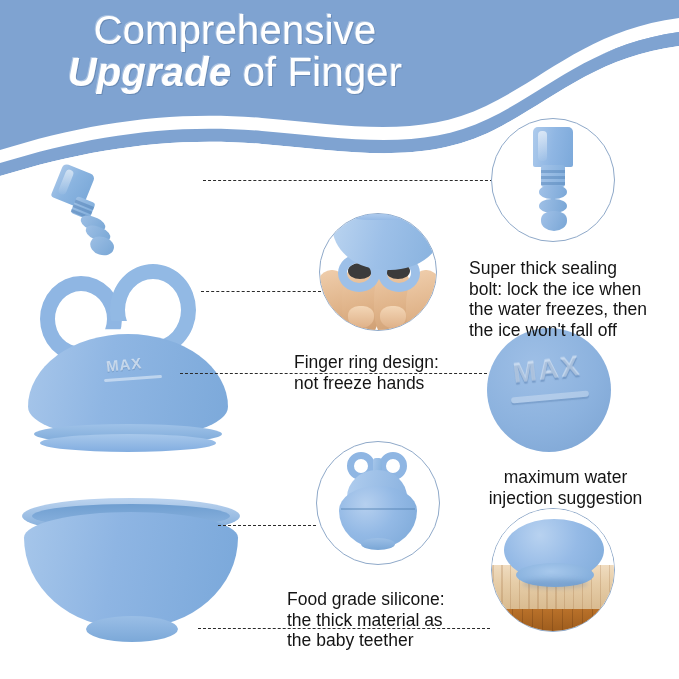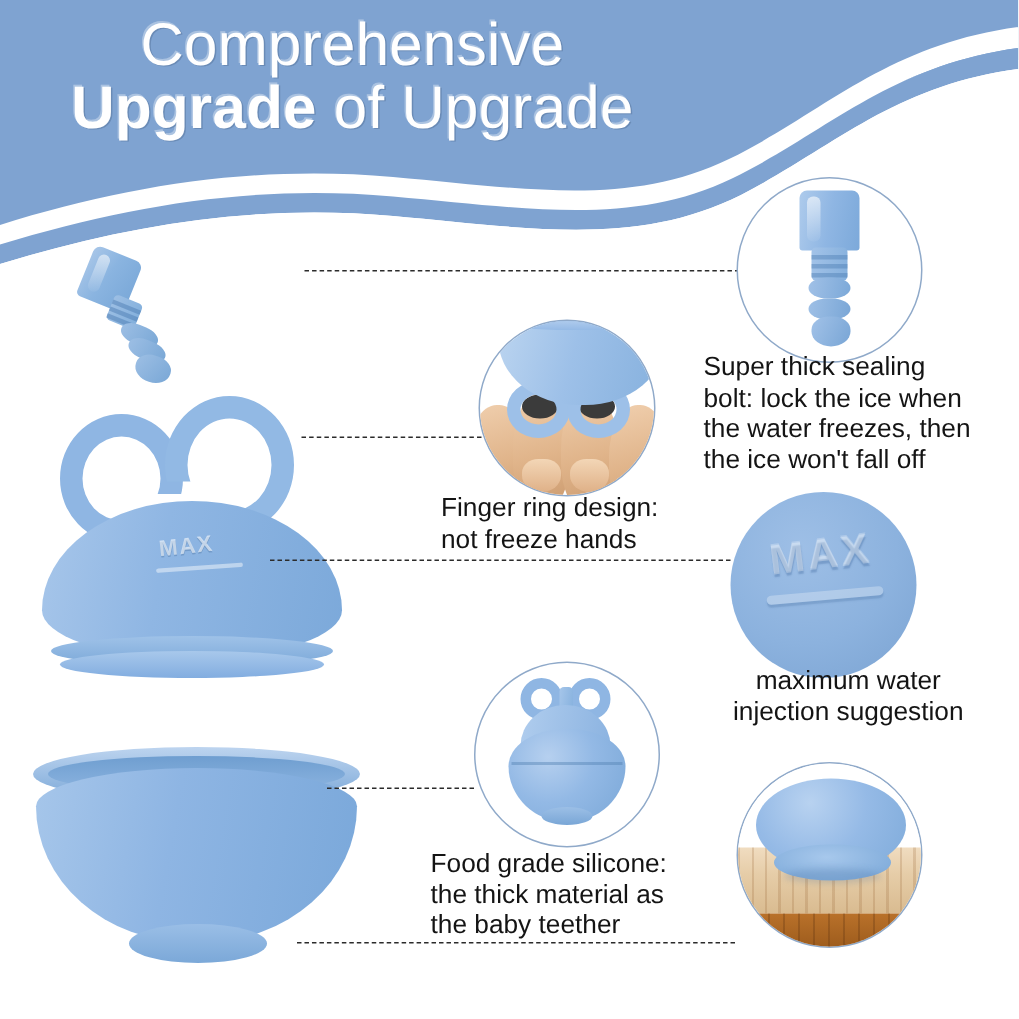--- a/index.html
+++ b/index.html
@@ -31,21 +31,21 @@
     color: #ffffff;
     font-size: 40px;
     line-height: 45px;
     font-weight: normal;
     letter-spacing: 0.2px;
     text-shadow: 1px 1px 0 rgba(90,120,160,.55), -1px -1px 0 rgba(255,255,255,.35);
     z-index: 5;
   }
   #header-title .l1 { display:block; }
   #header-title .l2 { display:block; margin-top:-3px; }
-  #header-title .bold { font-weight: bold; }
+  #header-title .bold { font-weight: bold; font-style: italic; }
 
   
   .leader {
     position: absolute;
     height: 0;
     border-top: 1.5px dashed #2b2b2b;
     z-index: 3;
   }
 
   
@@ -58,20 +58,21 @@
   .circle.outlined { border: 1px solid #8fa9c9; background: #ffffff; }
 
   
   .caption {
     position: absolute;
     color: #141414;
     font-size: 17.5px;
     line-height: 20.5px;
     white-space: pre-line;
     z-index: 6;
+    margin-top: 24px;
   }
 
   
 
   
   .bolt { position:absolute; }
   .bolt .cap {
     position:absolute;
     width: 34px; height: 36px;
     background: linear-gradient(105deg,#a8c6e8 0%, #8ab4e0 45%, #7aa8d8 100%);
@@ -290,21 +291,21 @@
 
       <path d="M0,176
                C88,149 172,136 262,144
                C352,152 424,165 494,130
                C556,98 596,57 679,46
                L679,185 L0,185 Z" fill="#ffffff"></path>
     </svg>
 
     <div id="header-title">
       <span class="l1">Comprehensive</span>
-      <span class="l2"><span class="bold">Upgrade</span><span> of Upgrade</span></span>
+      <span class="l2"><span class="bold">Upgrade</span><span> of Finger</span></span>
     </div>
   </div>
 
   <div class="leader" style="left:203px; top:180px; width:290px;"></div>
   <div class="leader" style="left:201px; top:291px; width:120px;"></div>
   <div class="leader" style="left:180px; top:373px; width:307px;"></div>
   <div class="leader" style="left:218px; top:525px; width:98px;"></div>
   <div class="leader" style="left:198px; top:628px; width:292px;"></div>
 
   <div class="bolt" style="left:48px; top:168px; width:80px; height:100px;">

